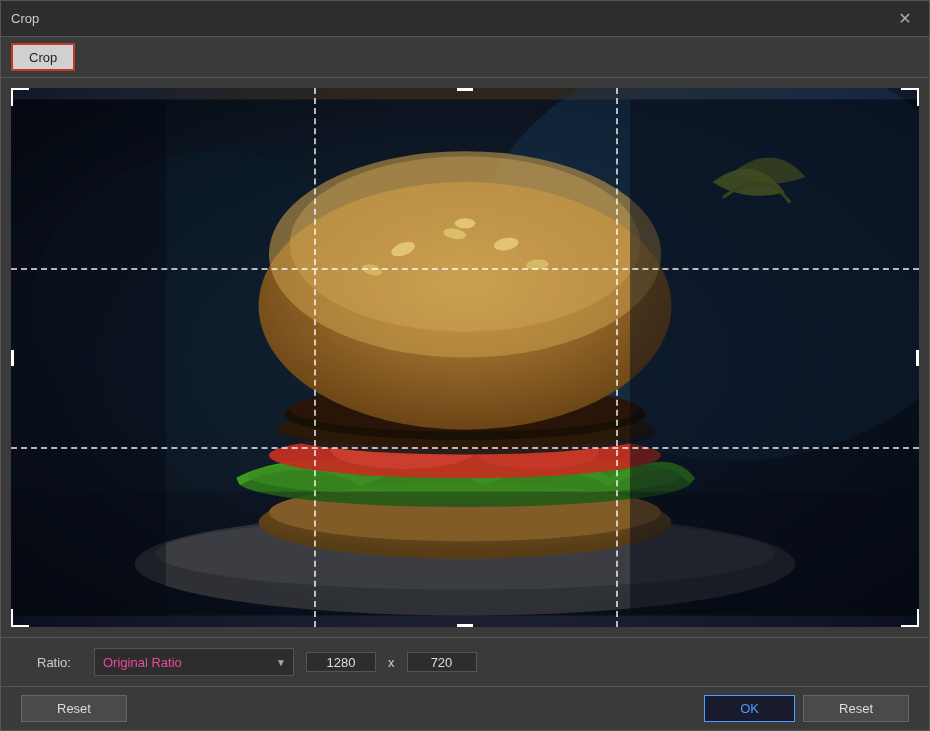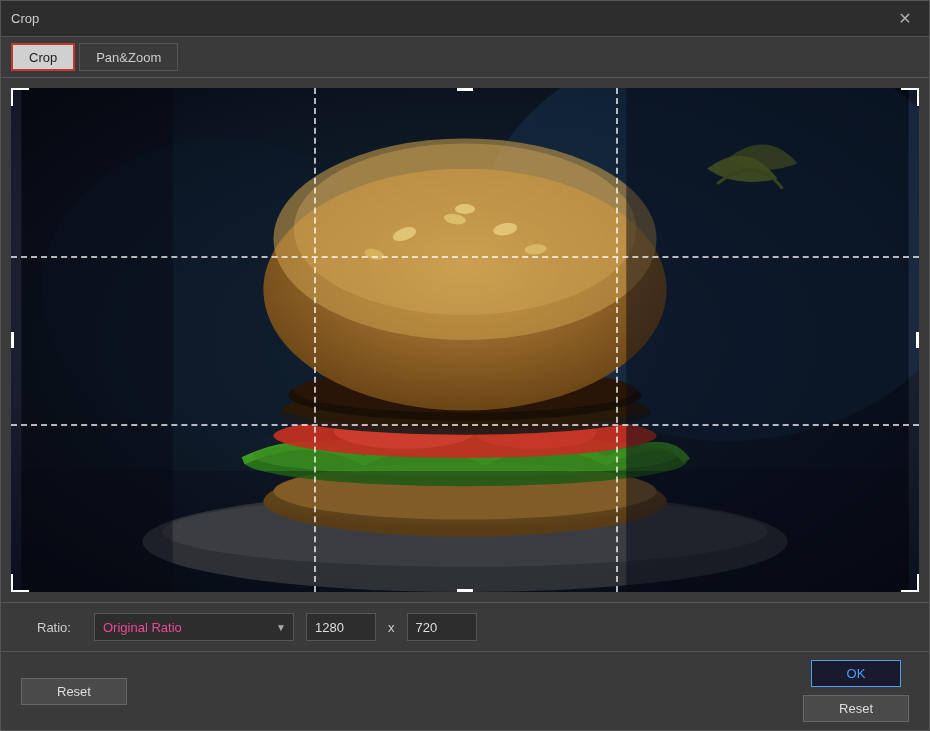--- a/index.html
+++ b/index.html
@@ -188,32 +188,32 @@
       font-size: 10px;
       pointer-events: none;
     }
     .dimension-input {
       background: #2d2d2d;
       border: 1px solid #555;
       color: #ddd;
       padding: 4px 8px;
       font-size: 13px;
       width: 70px;
-      height: 28px;
+      height: 20px;
+      text-align: center;
     }
     .dimension-x {
       color: #ccc;
       font-size: 13px;
     }
     .bottom-actions {
       margin-left: auto;
       display: flex;
       gap: 8px;
       align-items: center;
-      flex-direction: column;
     }
     .footer-bar {
       display: flex;
       align-items: center;
       justify-content: space-between;
       padding: 8px 20px;
       background: #3a3a3a;
       border-top: 1px solid #555;
     }
     .btn {
@@ -241,21 +241,20 @@
 
 <div class="dialog">
 
   <div class="title-bar">
     <span class="title-bar-text">Crop</span>
     <button class="close-btn">✕</button>
   </div>
 
   <div class="tabs-bar">
     <button class="tab-btn active">Crop</button>
-    <button class="tab-btn inactive">Pan&amp;Zoom</button>
   </div>
 
   <div class="image-area">
     <div class="burger-image">
       <svg class="burger-svg" viewBox="0 0 880 500" xmlns="http://www.w3.org/2000/svg">
         <defs>
           <radialGradient id="bgGrad" cx="50%" cy="50%" r="70%">
             <stop offset="0%" stop-color="#1a2a3a"></stop>
             <stop offset="50%" stop-color="#0f1a28"></stop>
             <stop offset="100%" stop-color="#050a12"></stop>

